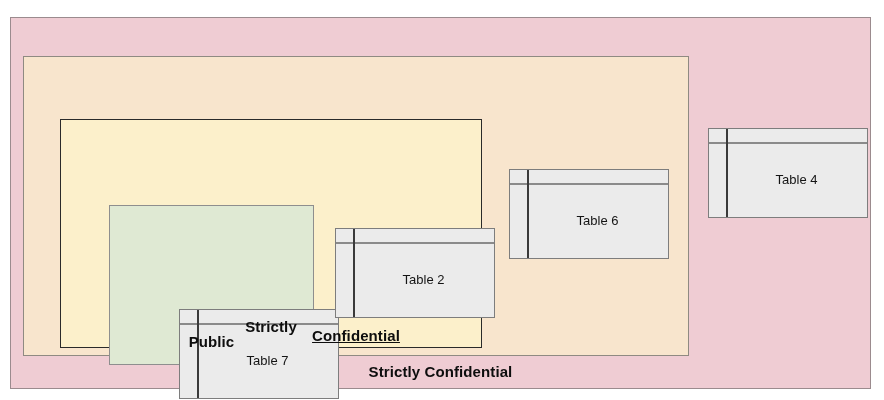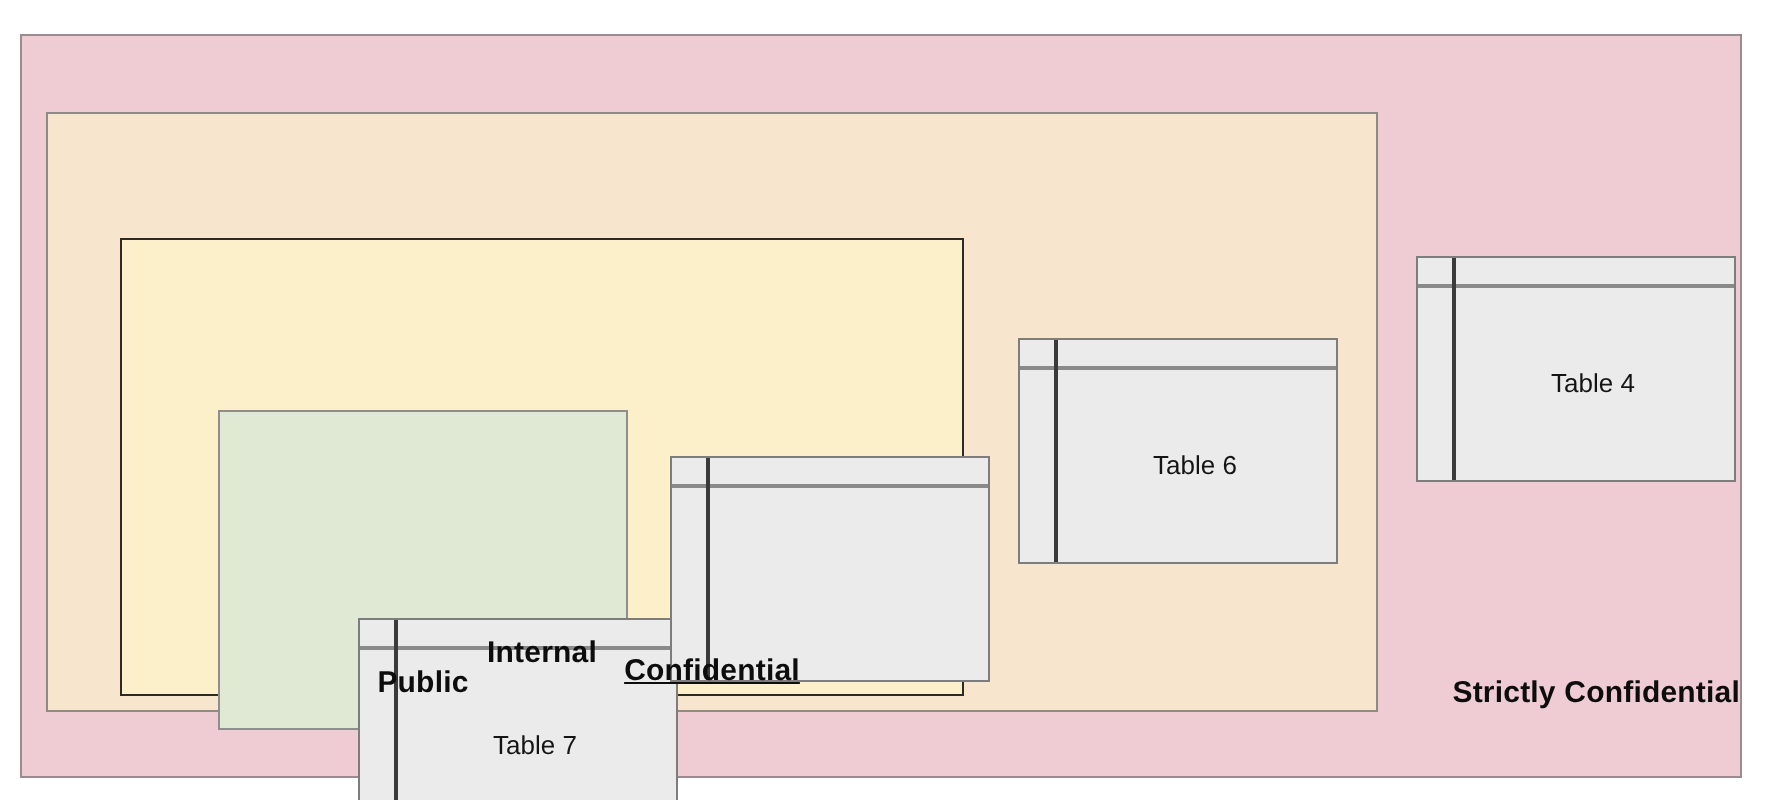--- a/index.html
+++ b/index.html
@@ -68,28 +68,28 @@
     text-align: center;
     font-size: 15px;
     font-weight: bold;
     color: #0d0d0d;
     letter-spacing: 0.1px;
     white-space: nowrap;
   }
   .zone.public    > .zone-label { bottom: 14px; }
   .zone.internal  > .zone-label { bottom: 12px; }
   .zone.confidential > .zone-label { bottom: 11px; text-decoration: underline; }
-  .zone.strictly-confidential > .zone-label { bottom: 33px; text-align: right; }
+  .zone.strictly-confidential > .zone-label { bottom: 8px; }
 
   
   .table-shape {
     position: absolute;
     box-sizing: border-box;
     width: 160px;
-    height: 113px;
+    height: 90px;
     background: #ebebeb;
     border: 1.5px solid #7d7d7d;
   }
   .table-shape .hdr-rule {
     position: absolute;
     left: 0;
     right: 0;
     top: 13px;
     height: 2px;
     background: #8a8a8a;
@@ -139,23 +139,24 @@
             <div class="col-rule"></div>
             <div class="tbl-label">Table 7</div>
           </div>
 
           <div class="zone-label">Public</div>
         </div>
 
         <div class="table-shape t2">
           <div class="hdr-rule"></div>
           <div class="col-rule"></div>
+          <div class="tbl-label">Table 2</div>
         </div>
 
-        <div class="zone-label">Internal</div>
+        <div class="zone-label">Strictly</div>
       </div>
 
       <div class="table-shape t3">
         <div class="hdr-rule"></div>
         <div class="col-rule"></div>
         <div class="tbl-label">Table 6</div>
       </div>
 
       <div class="zone-label">Confidential</div>
     </div>

